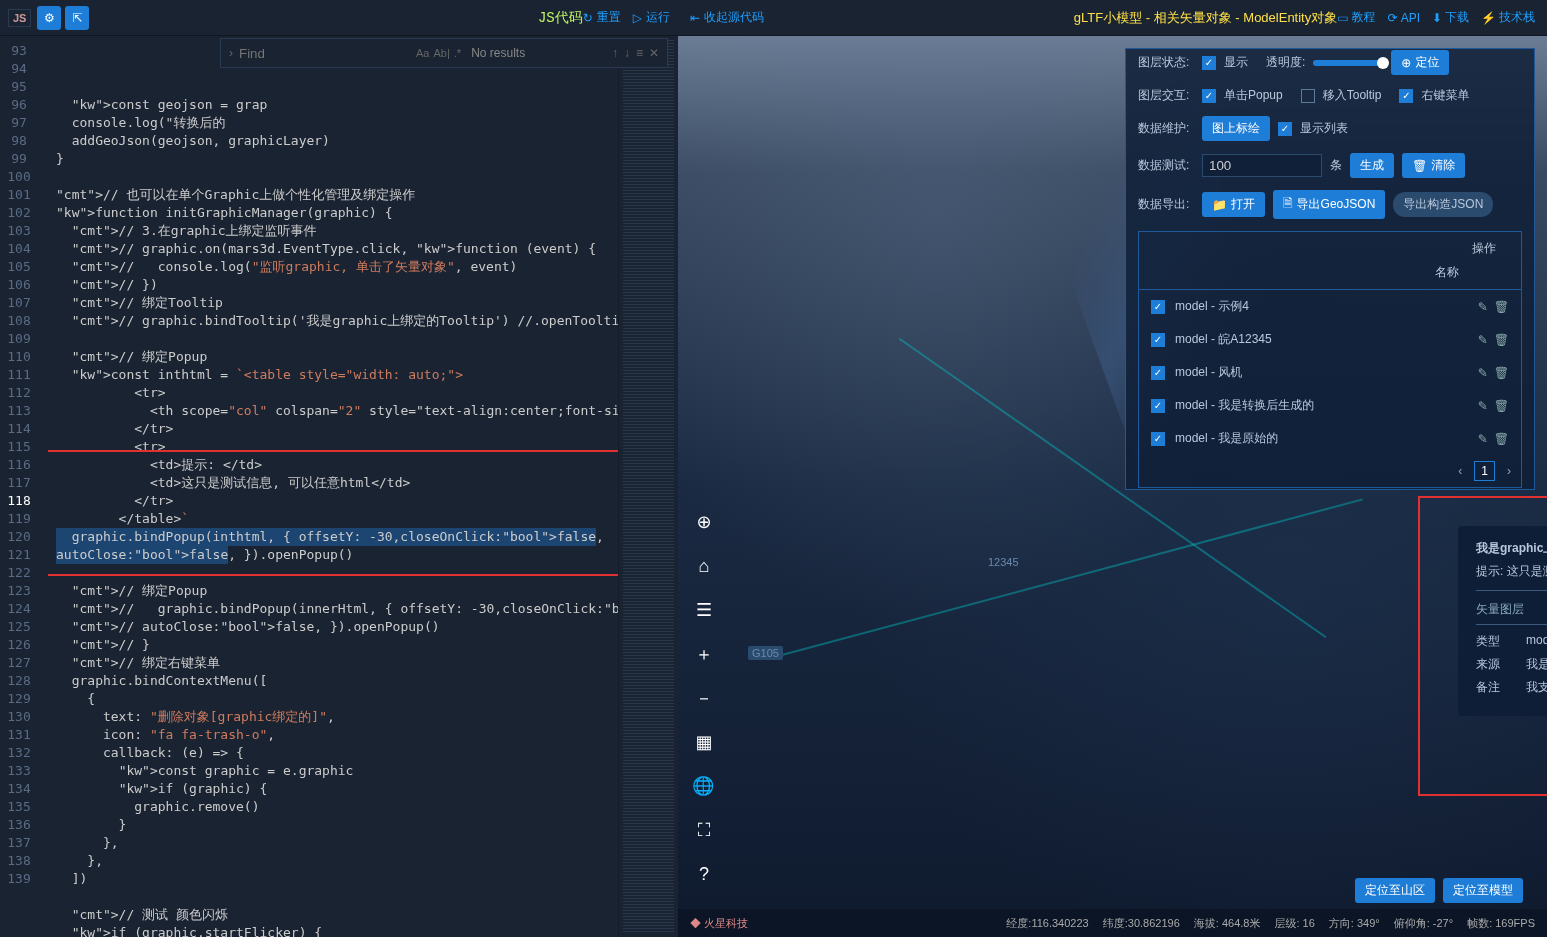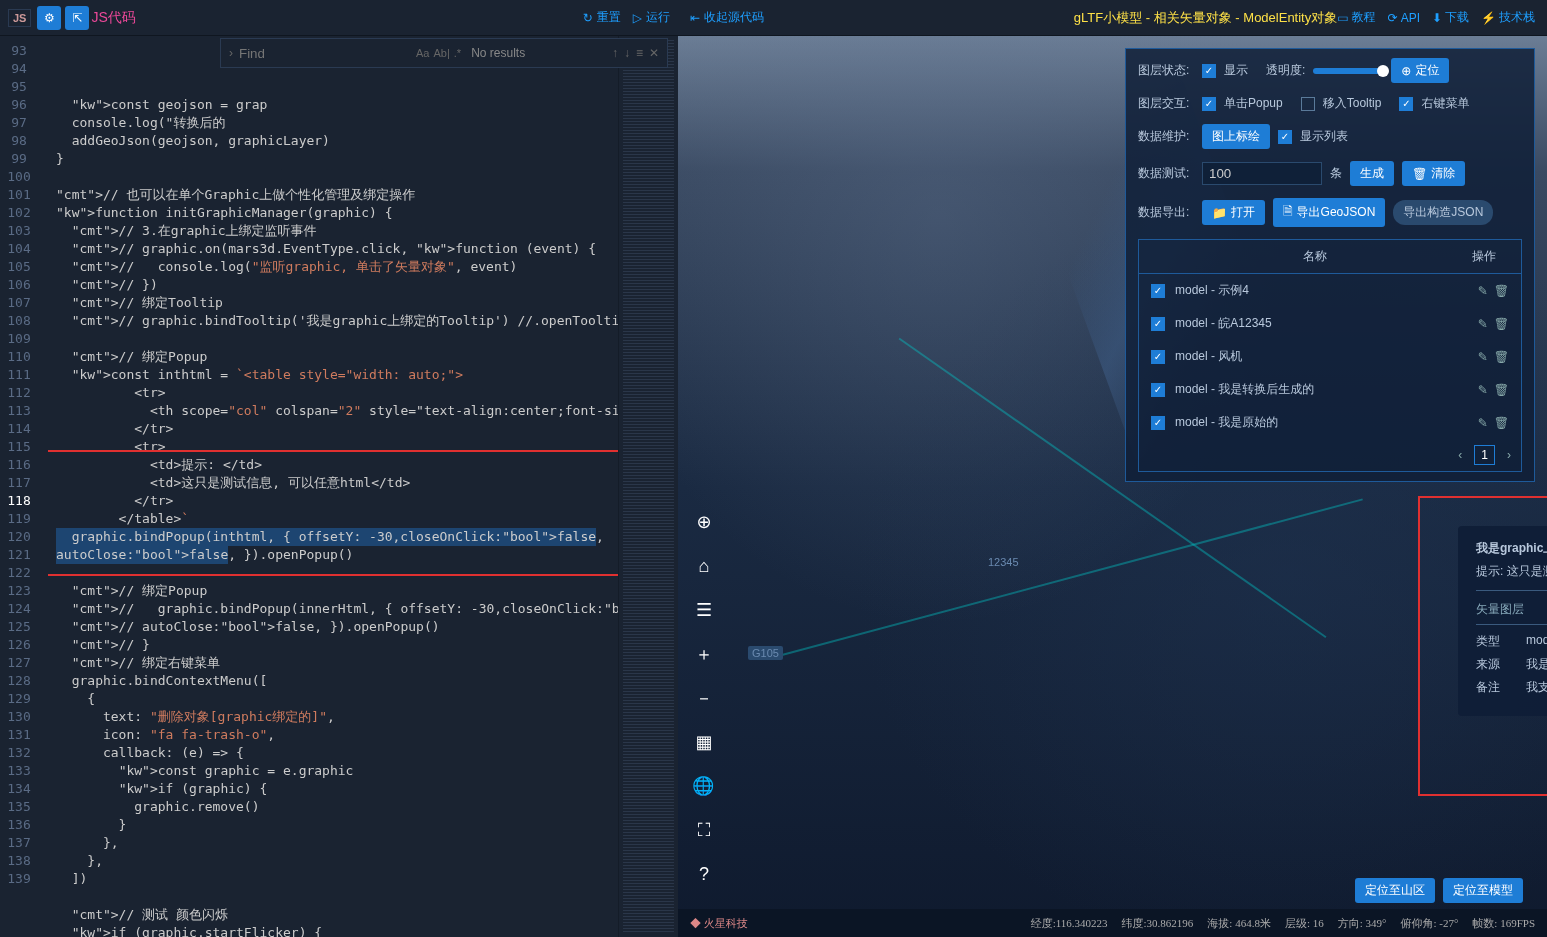--- a/index.html
+++ b/index.html
@@ -5,21 +5,21 @@
 * { box-sizing: border-box; margin: 0; padding: 0; }
 body { font-family: -apple-system, "Segoe UI", sans-serif; font-size: 12px; background: #0a1929; color: #ccc; width: 1547px; height: 937px; overflow: hidden; position: relative; }
 .split { display: flex; height: 100%; }
 .left-pane { width: 678px; background: #1a2331; display: flex; flex-direction: column; position: relative; }
 .right-pane { flex: 1; background: #1a2331; display: flex; flex-direction: column; position: relative; }
 
 
 .left-header { height: 36px; background: #1a2331; display: flex; align-items: center; padding: 0 8px; border-bottom: 1px solid #0f1620; }
 .js-badge { background: #1a2331; color: #c99; font-weight: bold; padding: 2px 4px; border: 1px solid #2a3a52; margin-right: 4px; font-size: 11px; }
 .tool-icon { width: 24px; height: 24px; background: #1e7dd6; border-radius: 3px; margin: 0 2px; display: flex; align-items: center; justify-content: center; color: #fff; cursor: pointer; }
-.left-title { flex: 1; text-align: left; color: #ec4899; font-size: 14px; }
+.left-title { flex: 1; text-align: right; color: #bef264; font-size: 14px; font-family: Liberation Mono, monospace; }
 .left-actions { display: flex; gap: 12px; color: #1e9fff; }
 .left-actions span { cursor: pointer; display: flex; align-items: center; gap: 4px; }
 
 
 .find-bar { position: absolute; top: 38px; left: 220px; right: 10px; height: 30px; background: #1a2331; border: 1px solid #2a3a52; display: flex; align-items: center; padding: 0 8px; z-index: 10; }
 .find-bar input { background: transparent; border: none; color: #888; flex: 0 0 140px; outline: none; }
 .find-opts { display: flex; gap: 4px; color: #666; font-size: 11px; margin-right: 10px; }
 .find-opts span { cursor: pointer; }
 .find-results { color: #888; margin-right: auto; }
 .find-nav { display: flex; gap: 6px; color: #666; }
@@ -45,35 +45,35 @@
 
 .map-area { flex: 1; position: relative; background: linear-gradient(180deg, #6b7d95 0%, #3a4a62 15%, #1a2a42 50%, #0f1a2e 100%); overflow: hidden; }
 .map-terrain { position: absolute; inset: 0; background: 
   radial-gradient(ellipse at 30% 20%, rgba(100,120,150,0.3) 0%, transparent 40%),
   radial-gradient(ellipse at 70% 60%, rgba(30,50,80,0.5) 0%, transparent 50%);
 }
 .water { position: absolute; top: 5%; left: 45%; width: 20%; height: 40%; background: linear-gradient(135deg, transparent 30%, rgba(60,90,130,0.6) 50%, transparent 70%); transform: rotate(-20deg); }
 .road-line { position: absolute; background: rgba(0,200,200,0.4); height: 2px; }
 
 
-.ctrl-panel { position: absolute; top: 12px; right: 12px; width: 410px; background: rgba(15,30,55,0.85); border: 1px solid #1e5a9a; padding: 9px 12px; color: #b8c8dc; }
+.ctrl-panel { position: absolute; top: 12px; right: 12px; width: 410px; background: rgba(15,30,55,0.85); border: 1px solid #1e5a9a; padding: 1px 12px; color: #b8c8dc; }
 .ctrl-row { display: flex; align-items: center; gap: 8px; margin-bottom: 12px; flex-wrap: wrap; }
 .ctrl-label { min-width: 56px; }
 .chk { width: 14px; height: 14px; background: #1e7dd6; display: inline-flex; align-items: center; justify-content: center; color: #fff; font-size: 10px; cursor: pointer; }
 .chk-empty { width: 14px; height: 14px; border: 1px solid #5a7a9a; cursor: pointer; }
 .slider { width: 70px; height: 6px; background: #1e7dd6; border-radius: 3px; position: relative; }
 .slider::after { content: ''; position: absolute; right: -6px; top: -3px; width: 12px; height: 12px; background: #fff; border-radius: 50%; }
 .btn { background: #1e7dd6; color: #fff; padding: 4px 10px; border-radius: 3px; cursor: pointer; display: inline-flex; align-items: center; gap: 4px; }
 .btn-dark { background: #2a4a6e; color: #b8c8dc; padding: 4px 10px; border-radius: 12px; cursor: pointer; }
 .input-small { background: #0f2038; border: 1px solid #2a4a6e; color: #ccc; padding: 3px 6px; width: 120px; }
 
 
 .list-box { border: 1px solid #1e5a9a; margin-top: 6px; }
 .list-header { display: flex; padding: 8px 12px; border-bottom: 1px solid #1e5a9a; }
-.list-header span:first-child { flex: 1; text-align: center; padding-left: 20px; }
+.list-header span:first-child { flex: 1; text-align: right; padding-left: 20px; margin-top: 24px; }
 .list-header span:last-child { width: 50px; text-align: center; }
 .list-row { display: flex; align-items: center; padding: 8px 12px; gap: 10px; }
 .list-row span.name { flex: 1; }
 .list-actions { display: flex; gap: 6px; color: #8aa; }
 .list-actions span { cursor: pointer; }
 .pager { display: flex; justify-content: flex-end; align-items: center; gap: 6px; padding: 6px 4px; }
 .pager span { cursor: pointer; color: #8aa; padding: 2px 6px; }
 .pager .current { border: 1px solid #1e7dd6; color: #fff; }
 
 
@@ -82,21 +82,21 @@
 .popup-row { margin-bottom: 4px; font-size: 12px; }
 .popup-sub { border-top: 1px solid #3a5a7e; margin-top: 10px; padding-top: 10px; }
 .popup-sub-row { display: flex; margin-bottom: 6px; }
 .popup-sub-row span:first-child { width: 50px; }
 
 
 .map-left-tools { position: absolute; left: 10px; top: 470px; display: flex; flex-direction: column; gap: 12px; }
 .map-tool { width: 32px; height: 32px; color: #fff; display: flex; align-items: center; justify-content: center; font-size: 18px; cursor: pointer; }
 
 
-.bottom-bar { position: absolute; bottom: 0; left: 0; right: 0; height: 28px; background: rgba(10,20,35,0.8); display: flex; align-items: center; padding: 0 12px; gap: 14px; color: #aaa; font-size: 11px; font-family: Liberation Serif, serif; }
+.bottom-bar { position: absolute; bottom: 0; left: 0; right: 0; height: 28px; background: rgba(10,20,35,0.8); display: flex; align-items: center; padding: 0 12px; gap: 14px; color: #aaa; font-size: 11px; }
 .bottom-logo { color: #d88; }
 .bottom-btns { position: absolute; bottom: 34px; right: 24px; display: flex; gap: 8px; }
 
 .red-box-map { position: absolute; border: 2px solid #e03030; left: 740px; top: 460px; width: 420px; height: 300px; pointer-events: none; }
 .map-label { position: absolute; color: #6a8ab0; font-size: 11px; }
 </style>
 </head>
 <body>
 
 <div class="split">

